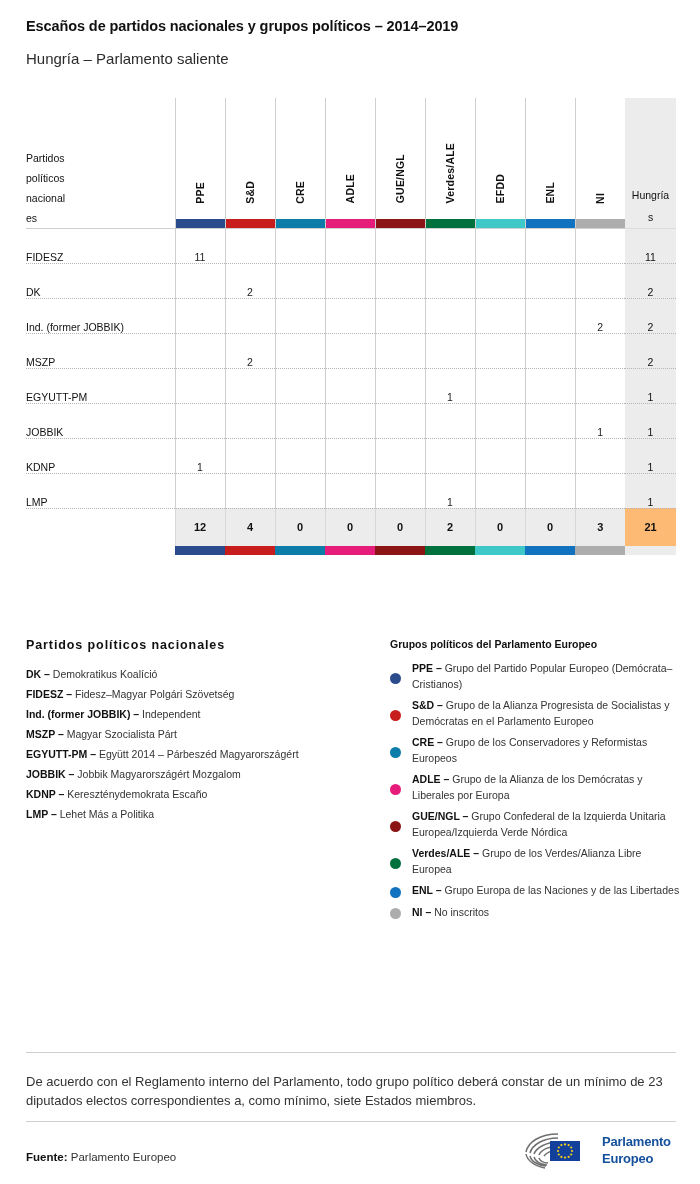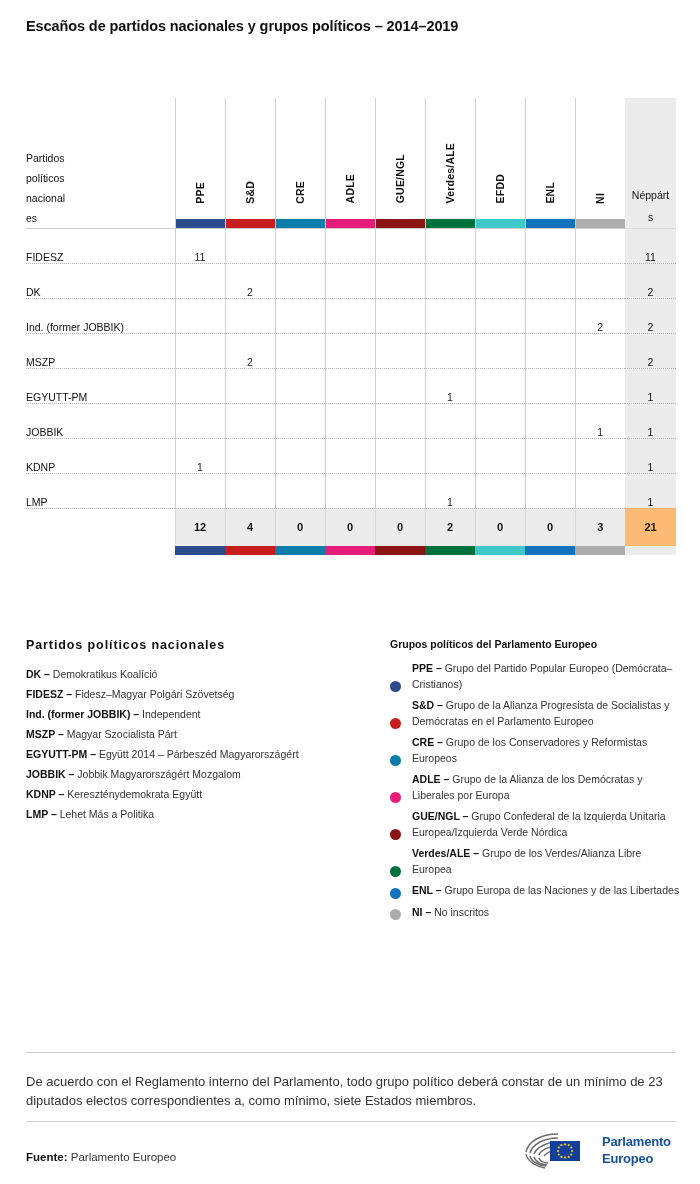--- a/index.html
+++ b/index.html
@@ -211,21 +211,21 @@
   }
   .lline {
     font-size: 10.5px;
     line-height: 20px;
     color: #333;
     margin-bottom: 0px;
   }
   .lline b { color: #111; }
   .gitem {
     display: flex;
-    align-items: flex-end;
+    align-items: center;
     margin-bottom: 6px;
   }
   .dot {
     width: 11px;
     height: 11px;
     border-radius: 50%;
     flex: 0 0 11px;
     margin-top: 3px;
     margin-right: 11px;
   }
@@ -279,20 +279,21 @@
     color: #14509b;
     letter-spacing: -0.2px;
   }
 </style>
 </head>
 <body>
 
 <div class="page">
 
   <div class="title">Escaños de partidos nacionales y grupos políticos – 2014–2019</div>
+  <div class="subtitle">Hungría – Parlamento saliente</div>
 
   <div class="table-wrap">
     <table class="seats">
       <thead>
         <tr>
           <th class="hdr-party">
             <span>Partidos</span>
             <span>políticos</span>
             <span>nacional</span>
             <span>es</span>
@@ -345,21 +346,21 @@
               </div>
             <div class="colorbar" style="background: rgb(17, 114, 192);"></div>
           </th>
           <th class="hdr-group">
             <div class="rot">
                 <span>NI</span>
               </div>
             <div class="colorbar" style="background: rgb(173, 173, 173);"></div>
           </th>
           <th class="hdr-total">
-            <span>Néppárt</span>
+            <span>Hungría</span>
             <span>s</span>
           </th>
         </tr>
       </thead>
       <tbody id="tbody">
           <tr class="drow">
             <td class="party-name">FIDESZ</td>
             <td class="cell">11</td>
             <td class="cell"></td>
             <td class="cell"></td>
@@ -494,21 +495,21 @@
 
   <div class="legend-left">
     <div class="legend-title-left">Partidos políticos nacionales</div>
     <div id="leftlist">
         <div class="lline"><b>DK –</b><span> Demokratikus Koalíció</span></div>
         <div class="lline"><b>FIDESZ –</b><span> Fidesz–Magyar Polgári Szövetség</span></div>
         <div class="lline"><b>Ind. (former JOBBIK) –</b><span> Independent</span></div>
         <div class="lline"><b>MSZP –</b><span> Magyar Szocialista Párt</span></div>
         <div class="lline"><b>EGYUTT-PM –</b><span> Együtt 2014 – Párbeszéd Magyarországért</span></div>
         <div class="lline"><b>JOBBIK –</b><span> Jobbik Magyarországért Mozgalom</span></div>
-        <div class="lline"><b>KDNP –</b><span> Kereszténydemokrata Együtt</span></div>
+        <div class="lline"><b>KDNP –</b><span> Kereszténydemokrata Escaño</span></div>
         <div class="lline"><b>LMP –</b><span> Lehet Más a Politika</span></div>
       </div>
   </div>
 
   <div class="legend-right">
     <div class="legend-title-right">Grupos políticos del Parlamento Europeo</div>
     <div id="rightlist">
         <div class="gitem">
           <span class="dot" style="background: rgb(43, 76, 140);"></span>
           <div class="gtext"><b>PPE –</b><span> Grupo del Partido Popular Europeo (Demócrata–Cristianos)</span></div>

